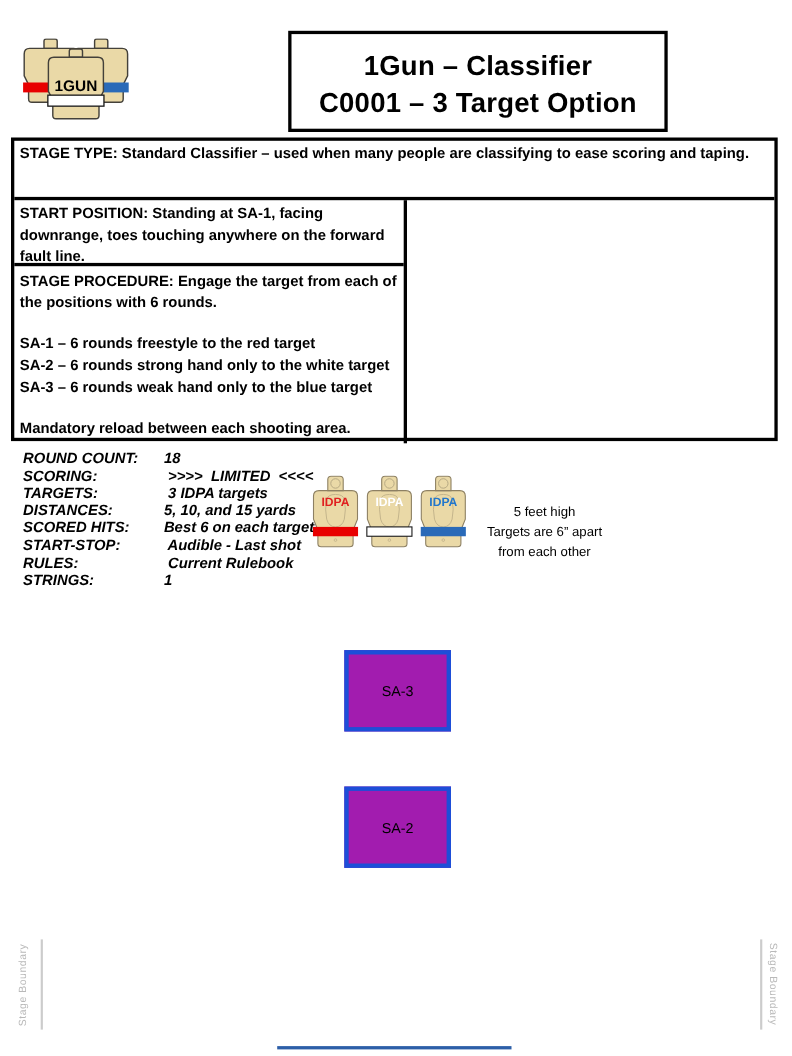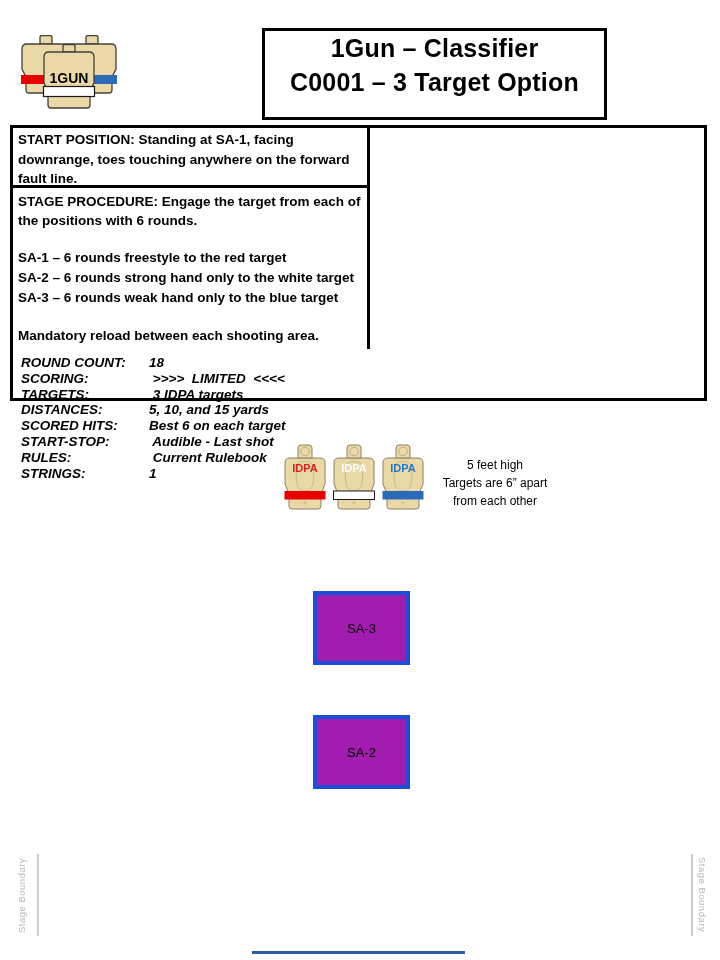--- a/index.html
+++ b/index.html
@@ -3,21 +3,21 @@
 <meta charset="utf-8">
 <style>
   html,body{margin:0;padding:0;background:#fff;}
   .page{position:relative;width:720px;height:960px;background:#ffffff;overflow:hidden;
         font-family:"Liberation Sans",sans-serif;color:#000;}
 
   
   .logo{position:absolute;left:20px;top:35px;width:98px;height:76px;}
   .title-box{position:absolute;left:262px;top:28px;width:345px;height:92px;
              border:3px solid #000;box-sizing:border-box;text-align:center;
-             padding-top:0;}
+             padding-top:12px;}
   .title-line{font-size:25px;font-weight:bold;line-height:34px;letter-spacing:0.2px;}
 
   
   .stage-table{position:absolute;left:10px;top:125px;width:697px;height:276px;
                border:3px solid #000;box-sizing:border-box;font-size:13.5px;font-weight:bold;}
   .row-stagetype{height:54px;border-bottom:3px solid #000;box-sizing:border-box;
                  padding:3px 5px;line-height:18px;}
   .cols{display:flex;height:216px;flex-direction:column;}
   .left-col{width:357px;border-right:3px solid #000;box-sizing:border-box;
             display:flex;flex-direction:column;}
@@ -26,21 +26,21 @@
   .stage-proc{flex:1;padding:4px 5px;}
   .proc-line{line-height:19px;}
   .proc-sa{line-height:20px;}
   .proc-gap{height:18px;}
   .right-col{flex:1;padding:6px 8px;}
   .spec-row{display:flex;line-height:15.8px;font-style:italic;}
   .spec-label{width:128px;flex:none;}
   .spec-value{white-space:pre;}
 
   
-  .targets-row{position:absolute;left:283px;top:444px;display:flex;gap:5px;}
+  .targets-row{position:absolute;left:283px;top:432px;display:flex;gap:5px;}
   .target-note{position:absolute;left:425px;top:456px;width:140px;text-align:center;
                font-size:12px;line-height:18px;font-weight:normal;}
 
   
   .sa-box{position:absolute;left:313px;width:97px;height:74px;border:4px solid #1d4ed8;
           box-sizing:border-box;background:#a21caf;display:flex;align-items:center;
           justify-content:center;font-size:13px;}
   .sa-3{top:591px;}
   .sa-2{top:715px;}
   .sa-1{top:853px;}
@@ -81,20 +81,21 @@
     <rect x="23.5" y="51.5" width="51" height="10" fill="#ffffff" stroke="#1a1a1a" stroke-width="1.2"></rect>
     <text x="49" y="48" text-anchor="middle" font-size="14" font-weight="bold" fill="#000">1GUN</text>
   </svg>
 
   <div class="title-box">
     <div class="title-line">1Gun – Classifier</div>
     <div class="title-line">C0001 – 3 Target Option</div>
   </div>
 
   <div class="stage-table">
+    <div class="row-stagetype">STAGE TYPE: Standard Classifier – used when many people are classifying to ease scoring and taping.</div>
     <div class="cols">
       <div class="left-col">
         <div class="start-pos">START POSITION:  Standing at SA-1, facing downrange, toes touching anywhere on the forward fault line.</div>
         <div class="stage-proc">
           <div class="proc-line">STAGE PROCEDURE: Engage the target from each of the positions with 6 rounds.</div>
           <div class="proc-gap"></div>
           <div class="proc-sa">SA-1 – 6 rounds freestyle to the red target</div>
           <div class="proc-sa">SA-2 – 6 rounds strong hand only to the white target</div>
           <div class="proc-sa">SA-3 – 6 rounds weak hand only to the blue target</div>
           <div class="proc-gap"></div>

